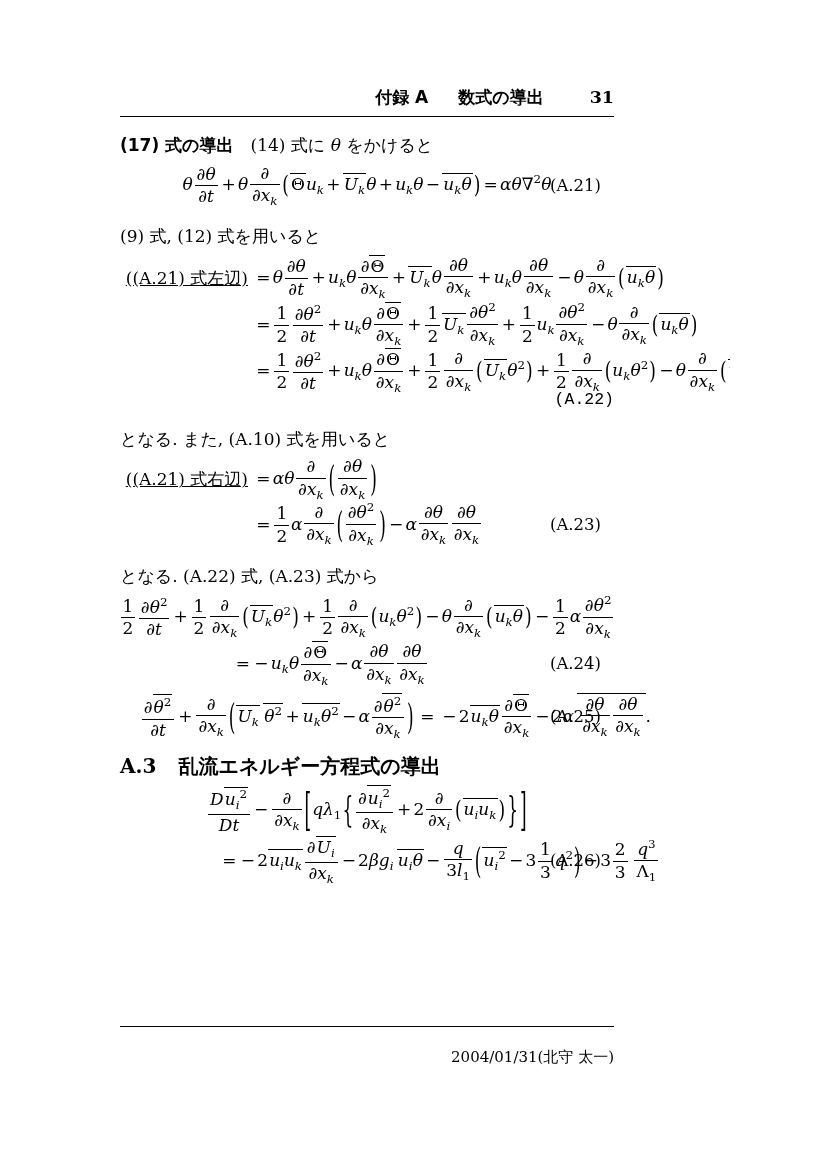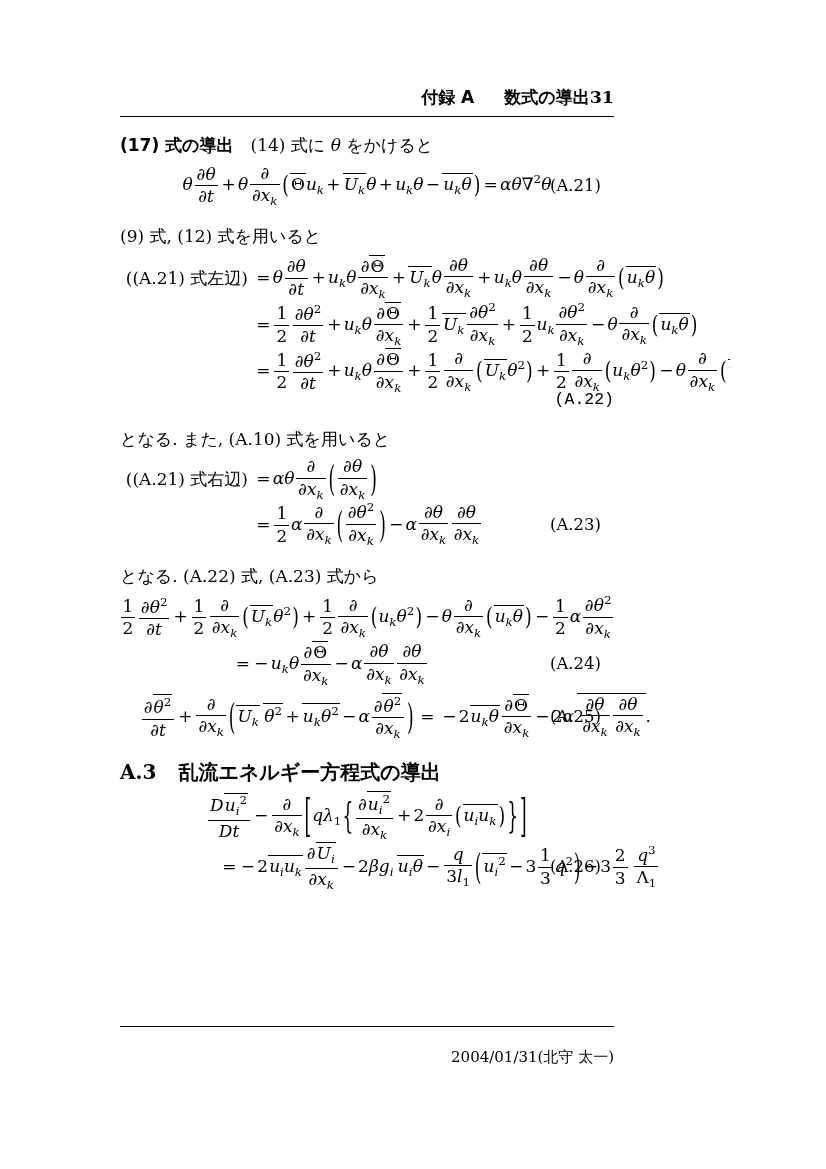--- a/index.html
+++ b/index.html
@@ -4,38 +4,38 @@
 <style>
   html,body{margin:0;padding:0;background:#ffffff;}
   .page{position:relative;width:730px;height:1169px;background:#ffffff;color:#000;
         box-sizing:border-box;padding:86px 116px 0 120px;
         font-family:"DejaVu Serif",serif;font-size:17px;overflow:hidden;border-radius:6px;}
   
   .header{display:flex;justify-content:flex-end;align-items:baseline;
           border-bottom:1.5px solid #000;padding-bottom:7px;}
   .h-app,.h-title{font-family:"DejaVu Sans",sans-serif;font-weight:bold;font-size:17px;}
   .h-title{margin-left:30px;}
-  .h-page{font-weight:bold;font-size:17.5px;}
+  .h-page{margin-left:46px;font-weight:bold;font-size:17.5px;}
   
   .para{margin:16px 0 0;line-height:1.5;text-align:justify;}
   .para .seg-b{font-family:"DejaVu Sans",sans-serif;font-weight:bold;}
-  .section{margin:18px 0 0;font-size:20px;font-weight:bold;font-family:"DejaVu Sans",sans-serif;}
+  .section{margin:12px 0 0;font-size:20px;font-weight:bold;font-family:"DejaVu Sans",sans-serif;}
   .section > span:first-child{font-family:"DejaVu Serif",serif;margin-right:22px;}
   .footer{position:absolute;left:120px;right:116px;top:1026px;border-top:1.5px solid #000;
           padding-top:21px;text-align:right;font-size:15px;}
   
   .eqblock{margin-top:5px;}
   .eqrow{position:relative;display:flex;align-items:center;min-height:44px;line-height:1.3;}
   .rc{justify-content:center;}
   .c2{justify-content:flex-start;padding-left:20px;}
   .re{justify-content:flex-start;}
   .rr{justify-content:center;padding-right:72px;}
   .ri{justify-content:flex-start;padding-left:100px;}
   .rt{min-height:12px;justify-content:flex-end;margin-top:-6px;}
-  .eqlabel{width:128px;flex:none;display:flex;justify-content:flex-end;margin-right:6px;}
+  .eqlabel{width:128px;flex:none;display:flex;justify-content:flex-end;margin-right:6px;text-decoration:underline;}
   .eqtag{position:absolute;right:13px;top:50%;transform:translateY(-50%);font-size:16.5px;}
   .rt .eqtag{position:static;transform:none;font-family:Liberation Mono, monospace;}
   .eqmath{white-space:nowrap;}
   
   .mrow{display:inline;}
   .mi{font-style:italic;}
   .mo{margin:0 0.13em;}
   .mp{margin-right:0.12em;}
   .mtext{font-style:normal;}
   .mfrac{display:inline-block;vertical-align:middle;text-align:center;margin:0 0.1em;}

